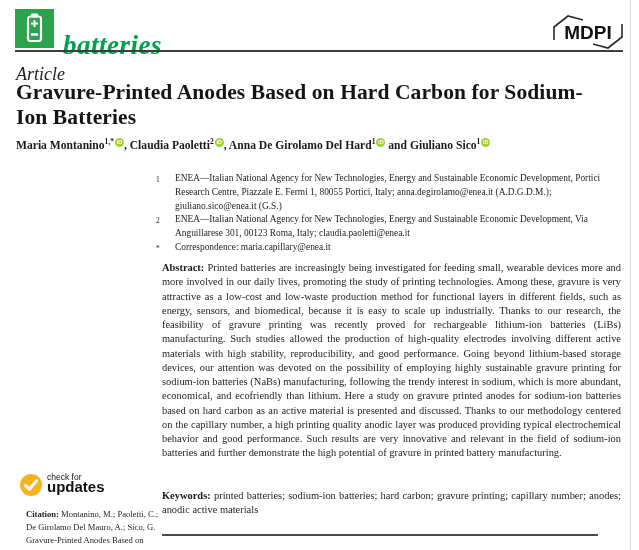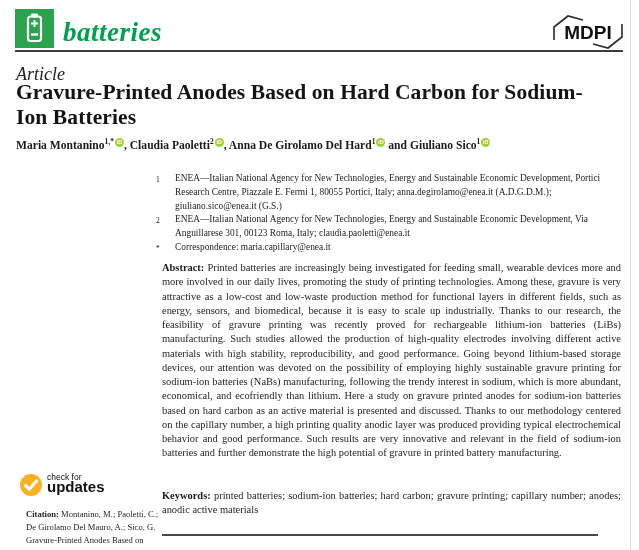--- a/index.html
+++ b/index.html
@@ -5,21 +5,21 @@
   html,body{margin:0;padding:0;background:#ffffff;}
   .page{
     position:relative;width:639px;height:550px;background:#fff;overflow:hidden;
     font-family:"Liberation Serif",serif;color:#1f1f1f;
   }
   .page-edge{position:absolute;left:630px;top:0;width:1px;height:550px;background:#dcdcdc;}
 
   
   .logo-box{position:absolute;left:15px;top:9px;width:39px;height:39px;}
   .journal-name{
-    position:absolute;left:63px;top:17px;
+    position:absolute;left:63px;top:30px;
     font-size:27px;font-style:italic;font-weight:bold;color:#00a14e;letter-spacing:.5px;
   }
   .mdpi{position:absolute;left:549px;top:13px;}
   .header-rule{position:absolute;left:15px;top:50px;width:608px;border-top:2px solid #3d3d3d;}
 
   
   .article-label{position:absolute;left:16px;top:64px;font-size:18px;font-style:italic;color:#222;}
   .title{
     position:absolute;left:16px;top:80px;width:570px;
     font-size:21.5px;font-weight:bold;line-height:1.17;color:#141414;letter-spacing:.1px;

